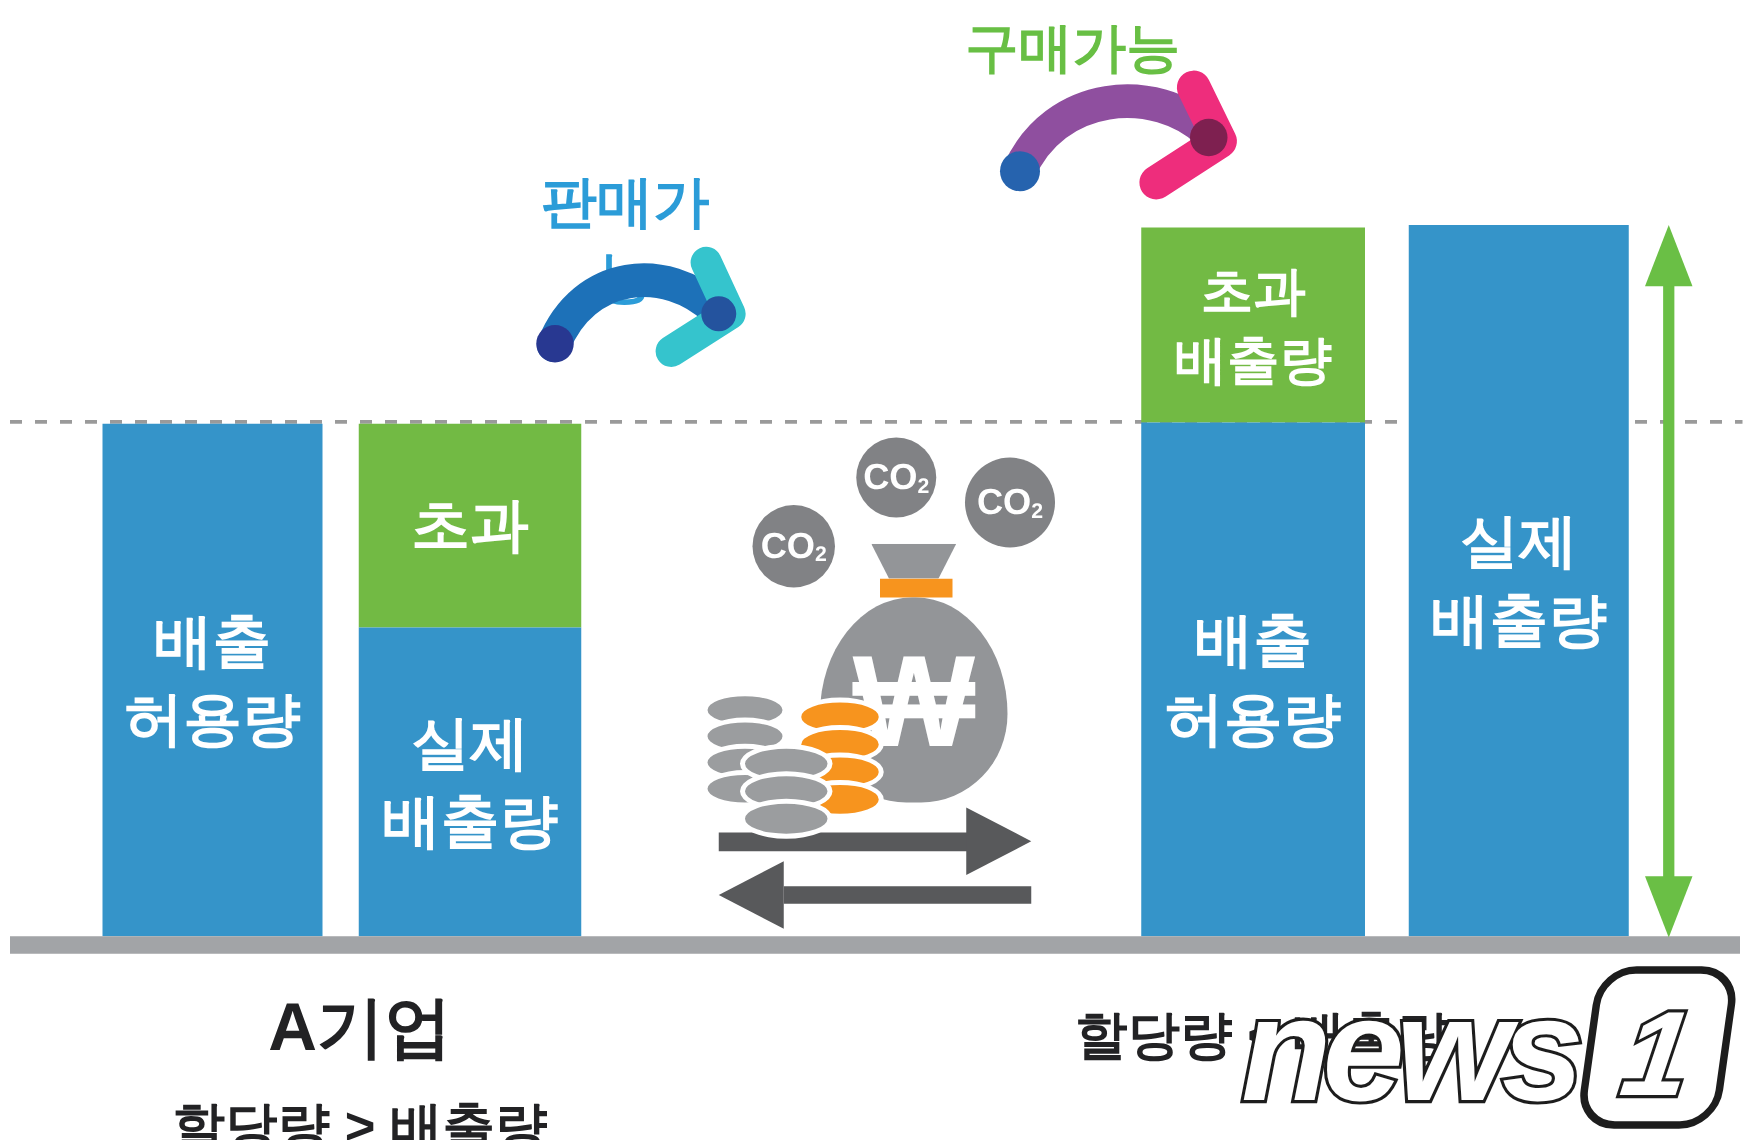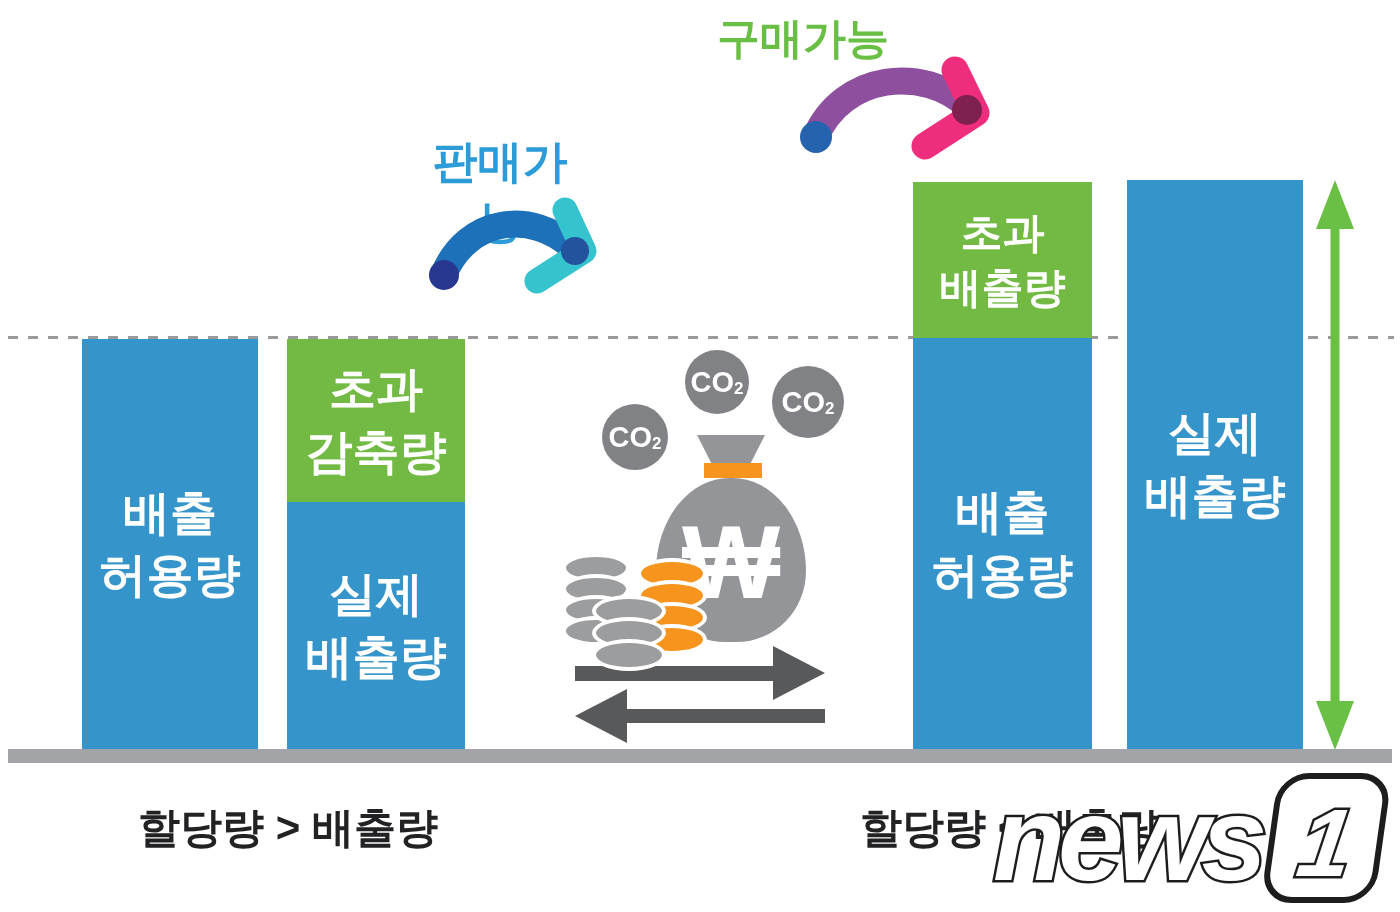--- a/index.html
+++ b/index.html
@@ -32,21 +32,21 @@
   .bar-b-excess{left:913px;top:182px;width:179px;height:156px;background:var(--bar_green);}
   .bar-b-allowance{left:913px;top:338px;width:179px;height:411px;background:var(--bar_blue);}
   .bar-b-actual{left:1127px;top:180px;width:176px;height:569px;background:var(--bar_blue);}
 
   
   .ground{left:8px;top:749px;width:1384px;height:14px;background:var(--ground_gray);z-index:3;}
 
   
   .sell-label{left:415px;top:132px;width:170px;text-align:center;color:var(--sell_text);
     font-size:45px;font-weight:700;z-index:4;}
-  .buy-label{left:717px;top:10px;width:190px;text-align:left;color:var(--buy_text);
+  .buy-label{left:763px;top:10px;width:190px;text-align:center;color:var(--buy_text);
     font-size:43px;font-weight:700;z-index:4;}
   .swoosh{z-index:4;}
 
   
   .co2{border-radius:50%;background:var(--co2_gray);display:flex;align-items:center;justify-content:center;
     color:#fff;font-weight:700;z-index:2;}
   .co2 .main{font-size:29px;}
   .co2 .sub{font-size:17px;position:relative;top:7px;}
   .co2-1{left:602px;top:404px;width:66px;height:66px;}
   .co2-2{left:685px;top:350px;width:64px;height:64px;}
@@ -95,21 +95,20 @@
 
   <div class="abs bar bar-a-allowance">
     <div class="bar-label">
       <div>배출</div>
       <div>허용량</div>
     </div>
   </div>
   <div class="abs bar bar-a-excess">
     <div class="bar-label">
       <div>초과</div>
-      <div>감축량</div>
     </div>
   </div>
   <div class="abs bar bar-a-actual">
     <div class="bar-label">
       <div>실제</div>
       <div>배출량</div>
     </div>
   </div>
 
   <div class="abs bar bar-b-excess">
@@ -191,20 +190,21 @@
     <div class="coin gray" style="left:0;top:22px;width:74px;height:32px;"></div>
     <div class="coin gray" style="left:0;top:44px;width:74px;height:32px;"></div>
   </div>
 
   <div class="abs trade-arrow-right-shaft"></div>
   <div class="abs trade-arrow-right-head"></div>
   <div class="abs trade-arrow-left-shaft"></div>
   <div class="abs trade-arrow-left-head"></div>
 
   <div class="abs company company-a">
+    <div class="name">A기업</div>
     <div class="comparison">할당량 &gt; 배출량</div>
   </div>
   <div class="abs company company-b">
     <div class="comparison">할당량 &lt; 배출량</div>
   </div>
 
   <svg class="abs watermark" width="415" height="144">
     <text x="8" y="112" font-family="Liberation Sans, sans-serif" font-size="118" font-style="italic" font-weight="bold" letter-spacing="-7" fill="#ffffff" stroke="#1d1d1d" stroke-width="5" paint-order="stroke">news</text>
     <g transform="translate(296,8) skewX(-8)">
       <rect x="0" y="0" width="108" height="124" rx="28" fill="#ffffff" stroke="#1d1d1d" stroke-width="6"></rect>

